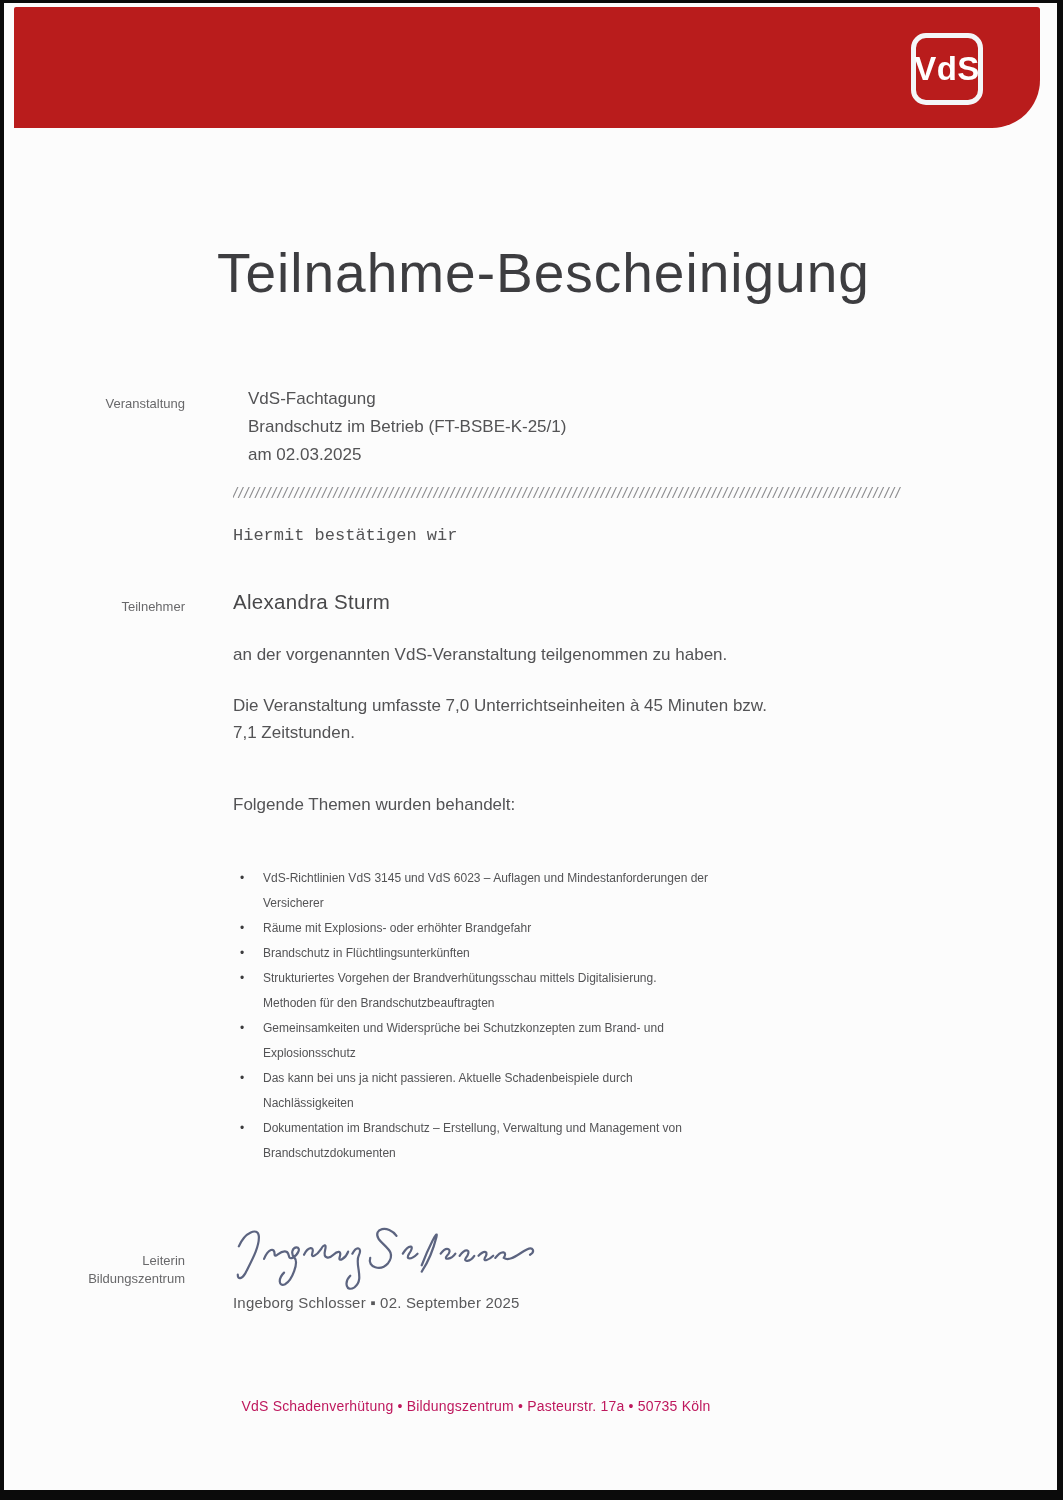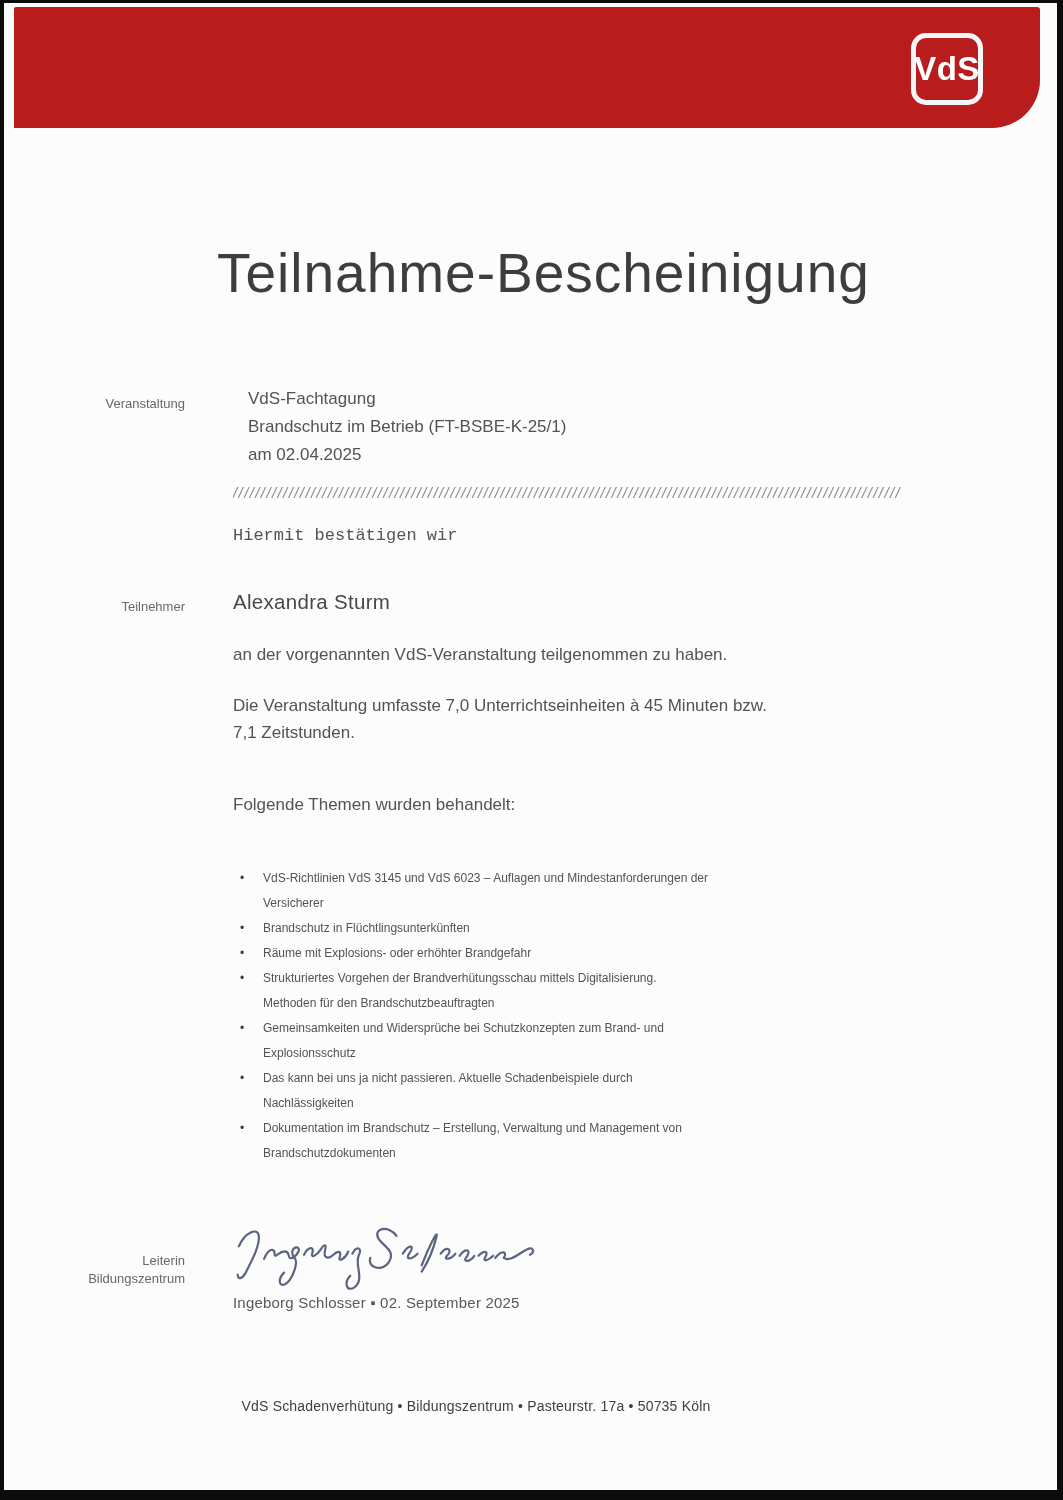--- a/index.html
+++ b/index.html
@@ -65,64 +65,64 @@
   .topic-text{white-space:pre-line;}
   
   .signature-svg{position:absolute;left:222px;top:1216px;}
   .name-date{
     position:absolute;left:229px;top:1291px;
     font-size:15px;color:#59595b;letter-spacing:0.2px;
   }
   
   .footer{
     position:absolute;left:0;top:1395px;width:944px;text-align:center;
-    font-size:14px;color:#404040;letter-spacing:0.2px;
+    font-size:14px;color:#be185d;letter-spacing:0.2px;
   }
 </style>
 </head>
 <body>
 
 <div class="page">
 
   <div class="banner">
     <div class="logo">
       <span class="logo-text">VdS</span>
     </div>
   </div>
 
   <div class="doc-title">Teilnahme-Bescheinigung</div>
 
   <div class="side-label lbl-event">Veranstaltung</div>
 
   <div class="content event-block">
     <div>VdS-Fachtagung</div>
     <div>Brandschutz im Betrieb (FT-BSBE-K-25/1)</div>
-    <div>am 02.04.2025</div>
+    <div>am 02.03.2025</div>
   </div>
 
   <div class="content slashes">////////////////////////////////////////////////////////////////////////////////////////////////////////////////////////</div>
 
   <div class="content intro">Hiermit bestätigen wir</div>
 
   <div class="side-label lbl-participant">Teilnehmer</div>
 
   <div class="content participant-name">Alexandra Sturm</div>
 
   <div class="content statement">an der vorgenannten VdS-Veranstaltung teilgenommen zu haben.</div>
 
   <div class="content duration">Die Veranstaltung umfasste 7,0 Unterrichtseinheiten à 45 Minuten bzw.
 7,1 Zeitstunden.</div>
 
   <div class="content topics-heading">Folgende Themen wurden behandelt:</div>
 
   <ul class="topics-list">
     <li><span class="topic-text">VdS-Richtlinien VdS 3145 und VdS 6023 – Auflagen und Mindestanforderungen der
 Versicherer</span></li>
+    <li><span class="topic-text">Räume mit Explosions- oder erhöhter Brandgefahr</span></li>
     <li><span class="topic-text">Brandschutz in Flüchtlingsunterkünften</span></li>
-    <li><span class="topic-text">Räume mit Explosions- oder erhöhter Brandgefahr</span></li>
     <li><span class="topic-text">Strukturiertes Vorgehen der Brandverhütungsschau mittels Digitalisierung.
 Methoden für den Brandschutzbeauftragten</span></li>
     <li><span class="topic-text">Gemeinsamkeiten und Widersprüche bei Schutzkonzepten zum Brand- und
 Explosionsschutz</span></li>
     <li><span class="topic-text">Das kann bei uns ja nicht passieren. Aktuelle Schadenbeispiele durch
 Nachlässigkeiten</span></li>
     <li><span class="topic-text">Dokumentation im Brandschutz – Erstellung, Verwaltung und Management von
 Brandschutzdokumenten</span></li>
   </ul>
 

